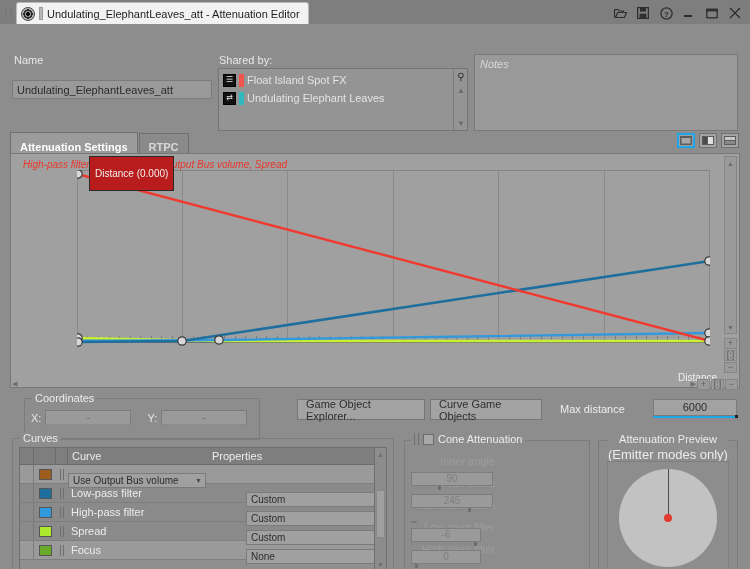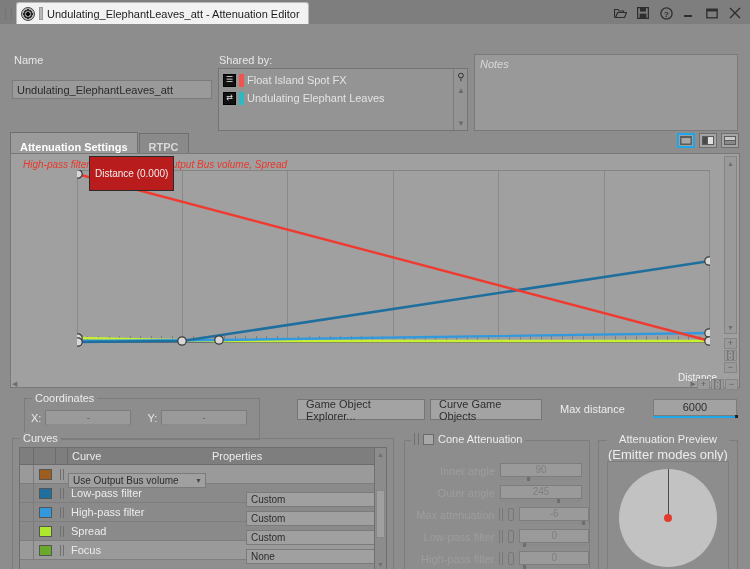--- a/index.html
+++ b/index.html
@@ -154,21 +154,21 @@
   .tbl-sb .arrow{height:12px;display:flex;align-items:center;justify-content:center;color:#6e6e6e;font-size:7px;}
   .tbl-thumb{position:absolute;left:1px;top:42px;width:9px;height:48px;background:#a0a0a0;border:1px solid #888;}
 
   
   .cone { left:404px; top:416px; width:186px; height:138px; }
   .cone-title { position:absolute; top:-8px; left:6px; background:#8d8d8d; padding:0 3px;
                 display:flex; align-items:center; gap:4px; }
   .cone-grip { width:5px; height:12px; border-left:1px solid #6f6f6f; border-right:1px solid #6f6f6f;}
   .cbox { width:11px; height:11px; background:#a8a8a8; border:1px solid #6b6b6b; }
   .cone-rows { position:absolute; left:0; top:14px; width:100%; }
-  .crow { display:flex; align-items:flex-end; height:22px; padding-left:6px; gap:5px;}
+  .crow { display:flex; align-items:flex-start; height:22px; padding-left:6px; gap:5px;flex-direction:column;}
   .crow .clab { width:84px; text-align:right; color:#9d9d9d; font-size:11px; }
   .cgrip2 { width:4px;height:13px;border-left:1px solid #777;border-right:1px solid #777;}
   .cgrip3 { width:6px;height:13px;border:1px solid #777;border-radius:2px;}
   .cfield { position:relative; width:82px; height:14px; background:#9a9a9a; border:1px solid #7d7d7d;
             color:#7f7f7f; font-size:10px; text-align:center; line-height:12px;}
   .ctrack { position:absolute; left:0; bottom:-4px; height:2px; background:#8a8a8a; width:100%;}
   .cnub { position:absolute; bottom:-5px; width:3px; height:4px; background:#6e6e6e;}
 
   
   .preview { left:598px; top:416px; width:140px; height:138px; }

